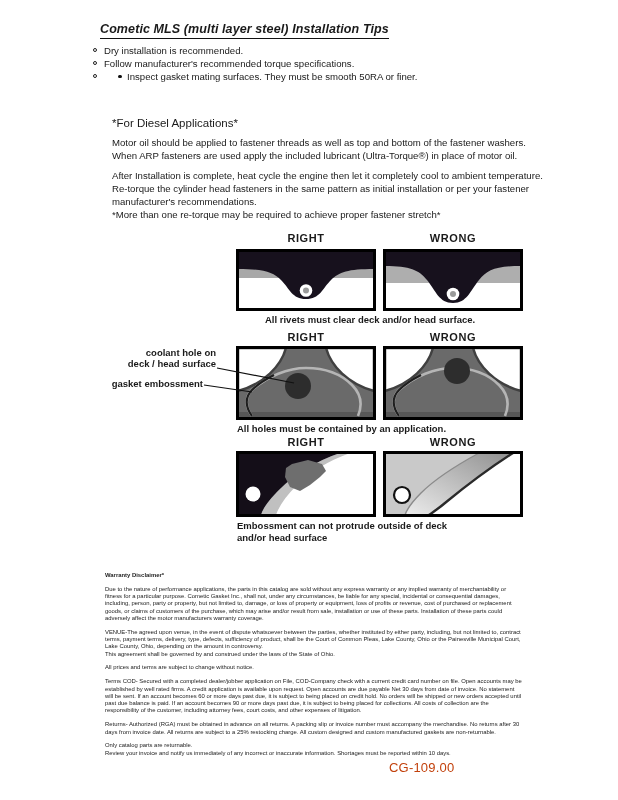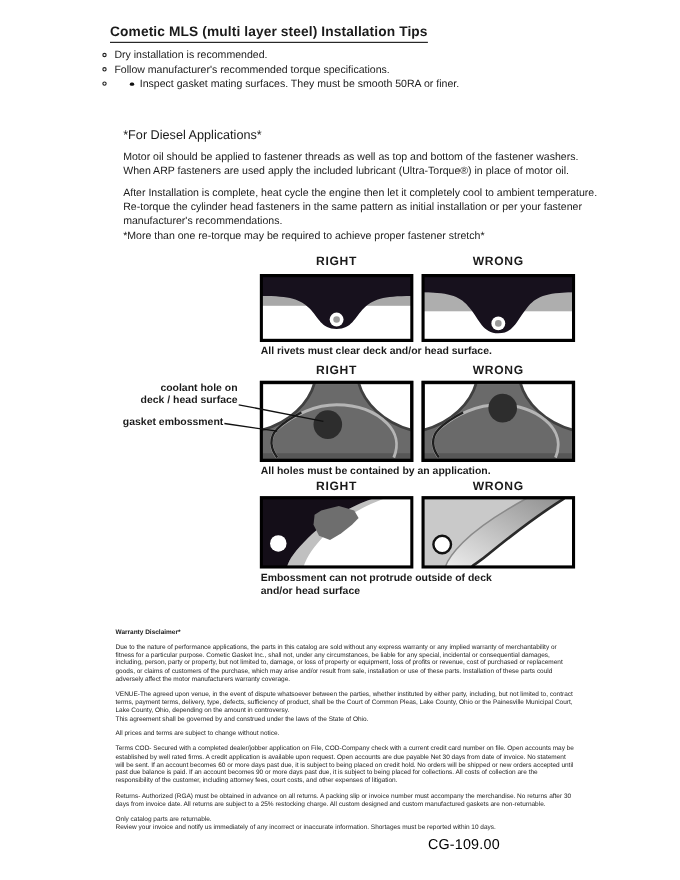--- a/index.html
+++ b/index.html
@@ -5,21 +5,21 @@
   * { margin:0; padding:0; box-sizing:border-box; }
   html,body { background:#ffffff; }
   body {
     width:618px; height:800px; position:relative; overflow:hidden;
     font-family:"Liberation Sans", sans-serif; color:#1a1a1a;
   }
   .abs { position:absolute; }
 
   .title {
     left:100px; top:22px; font-size:12.5px; font-weight:bold;
-    border-bottom:1.6px solid #111; padding-bottom:2px; letter-spacing:.1px;
+    border-bottom:1.6px solid #111; padding-bottom:2px; letter-spacing:.1px;font-style:italic;
   }
   .bullets { left:93px; top:44px; font-size:9.6px; line-height:13px; width:470px; }
   .b-row { position:relative; padding-left:11px; }
   .b-row .mk {
     position:absolute; left:0; top:4px; width:4px; height:4px;
     border:1px solid #222; border-radius:50%;
   }
   .sb-row { position:relative; padding-left:34px; }
   .sb-row .mk {
     position:absolute; left:25px; top:4.5px; width:3.5px; height:3.5px;
@@ -31,35 +31,35 @@
   .p1 { top:136px; }
   .p2 { top:169px; }
   .note { top:208px; }
 
   .dg-headers { left:236px; width:287px; display:flex; gap:7px;align-items:center; }
   .dg-headers span { width:140px; text-align:center; font-size:11px; font-weight:bold; letter-spacing:.6px; }
   .dg-row { left:236px; display:flex; gap:7px; }
   .dg-row svg { display:block; }
   .caption { left:237px; font-size:9.5px; font-weight:bold; line-height:12px; white-space:pre-line; }
 
-  .h1 { top:232px; }  .r1 { top:249px; }  .c1 { top:314px; }
+  .h1 { top:232px; }  .r1 { top:249px; }  .c1 { top:314px;margin-left:28px; }
   .h2 { top:331px; }  .r2 { top:346px; }  .c2 { top:423px; }
   .h3 { top:436px; }  .r3 { top:451px; }  .c3 { top:520px; }
 
   .d2-label { font-size:9.5px; font-weight:bold; line-height:10.5px; text-align:right; }
   .lbl1 { left:95px; top:348px; width:121px; }
   .lbl2 { left:95px; top:379px; width:108px; }
   .pointer-overlay { left:0; top:0; pointer-events:none; }
 
   .disclaimer { left:105px; top:572px; width:417px; font-size:5.9px; line-height:7.3px; color:#222; }
   .disclaimer .hd { font-weight:bold; margin-bottom:6.5px; }
   .disclaimer .dp { margin-bottom:6.5px; }
   .disclaimer .tight { margin-bottom:0; }
 
-  .footer { left:389px; top:760px; font-size:13px; letter-spacing:.2px; color:#000000; }
+  .footer { left:389px; top:760px; font-size:13px; letter-spacing:.2px; color:#c2410c; }
 </style>
 </head>
 <body>
 
 <div class="abs title">Cometic MLS (multi layer steel) Installation Tips</div>
 
 <div class="abs bullets">
   <div class="b-row">
     <span class="mk"></span>
     <span>Dry installation is recommended.</span>

